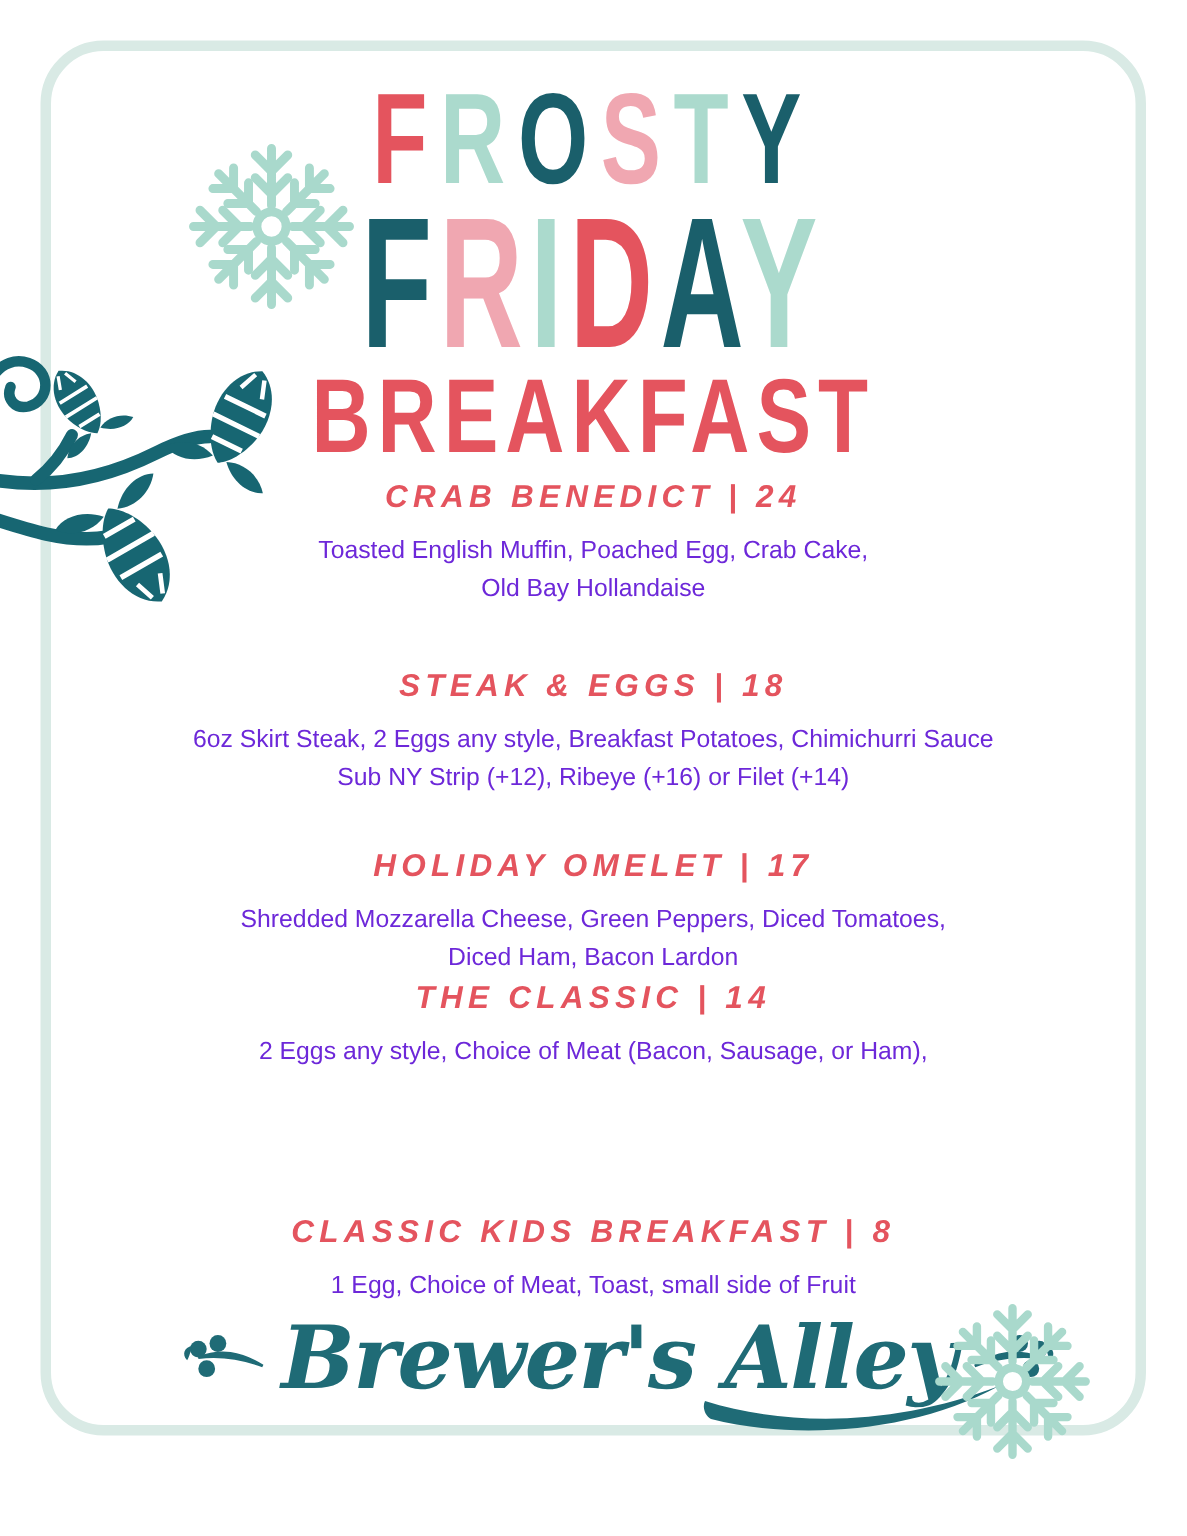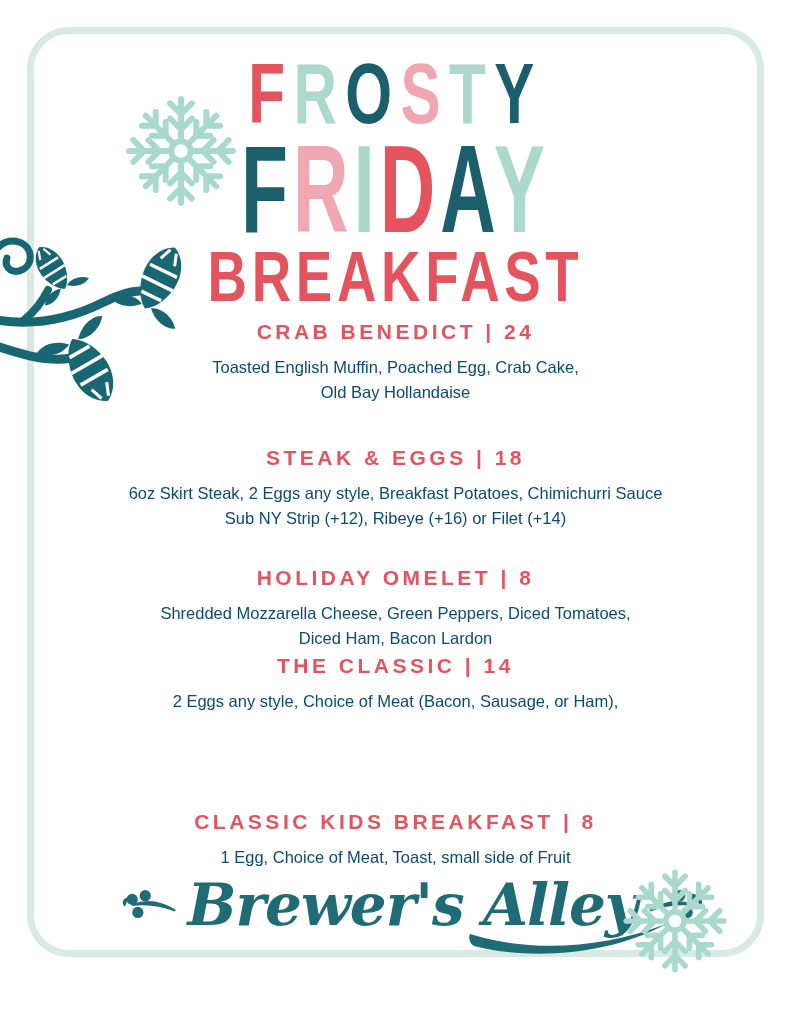--- a/index.html
+++ b/index.html
@@ -20,22 +20,23 @@
   .t-line{display:block;white-space:nowrap;}
   .t1{font-size:86px;font-weight:bold;line-height:1;transform:scaleX(0.70);transform-origin:50% 50%;letter-spacing:12px;}
   .t2{font-size:124px;font-weight:bold;line-height:0.92;transform:scaleX(0.62);transform-origin:50% 50%;letter-spacing:8px;margin-top:-4px;}
   .t3{font-size:70px;font-weight:bold;line-height:1.0;transform:scaleX(0.78);transform-origin:50% 50%;letter-spacing:6px;color:#e4545e;margin-top:-4px;}
   
   .section{position:absolute;left:0;right:0;text-align:center;}
   .sec-1{top:320px;} .sec-2{top:446px;} .sec-3{top:566px;} .sec-4{top:654px;} .sec-5{top:810px;}
   .item-heading{
     font-size:21px;font-weight:bold;letter-spacing:3.5px;color:#e4545e;
     margin:0 0 11px 0;
+    font-style:italic;
   }
-  .item-desc{font-size:16.5px;color:#0c4a6e;line-height:1.5;margin:0;text-align:center;}
+  .item-desc{font-size:16.5px;color:#6d28d9;line-height:1.5;margin:0;text-align:center;}
   
   .logo{position:absolute;left:0;right:0;top:876px;text-align:center;margin-left:34px;}
   .logo-row{display:inline-flex;align-items:center;gap:10px;position:relative;}
   .logo-script{
     font-family:"DejaVu Serif","Liberation Serif",serif;font-style:italic;font-weight:bold;
     font-size:58px;color:#1f6b76;line-height:1;letter-spacing:-1px;
   }
   .sprig{width:56px;height:38px;}
   .swoosh{position:absolute;right:36px;bottom:-22px;width:200px;height:34px;}
 </style>
@@ -109,21 +110,21 @@
     <p class="item-desc">Old Bay Hollandaise</p>
   </div>
 
   <div class="section sec-2">
     <div class="item-heading">STEAK &amp; EGGS | 18</div>
     <p class="item-desc">6oz Skirt Steak, 2 Eggs any style, Breakfast Potatoes, Chimichurri Sauce</p>
     <p class="item-desc">Sub NY Strip (+12), Ribeye (+16) or Filet (+14)</p>
   </div>
 
   <div class="section sec-3">
-    <div class="item-heading">HOLIDAY OMELET | 8</div>
+    <div class="item-heading">HOLIDAY OMELET | 17</div>
     <p class="item-desc">Shredded Mozzarella Cheese, Green Peppers, Diced Tomatoes,</p>
     <p class="item-desc">Diced Ham, Bacon Lardon</p>
   </div>
 
   <div class="section sec-4">
     <div class="item-heading">THE CLASSIC | 14</div>
     <p class="item-desc">2 Eggs any style, Choice of Meat (Bacon, Sausage, or Ham),</p>
   </div>
 
   <div class="section sec-5">

